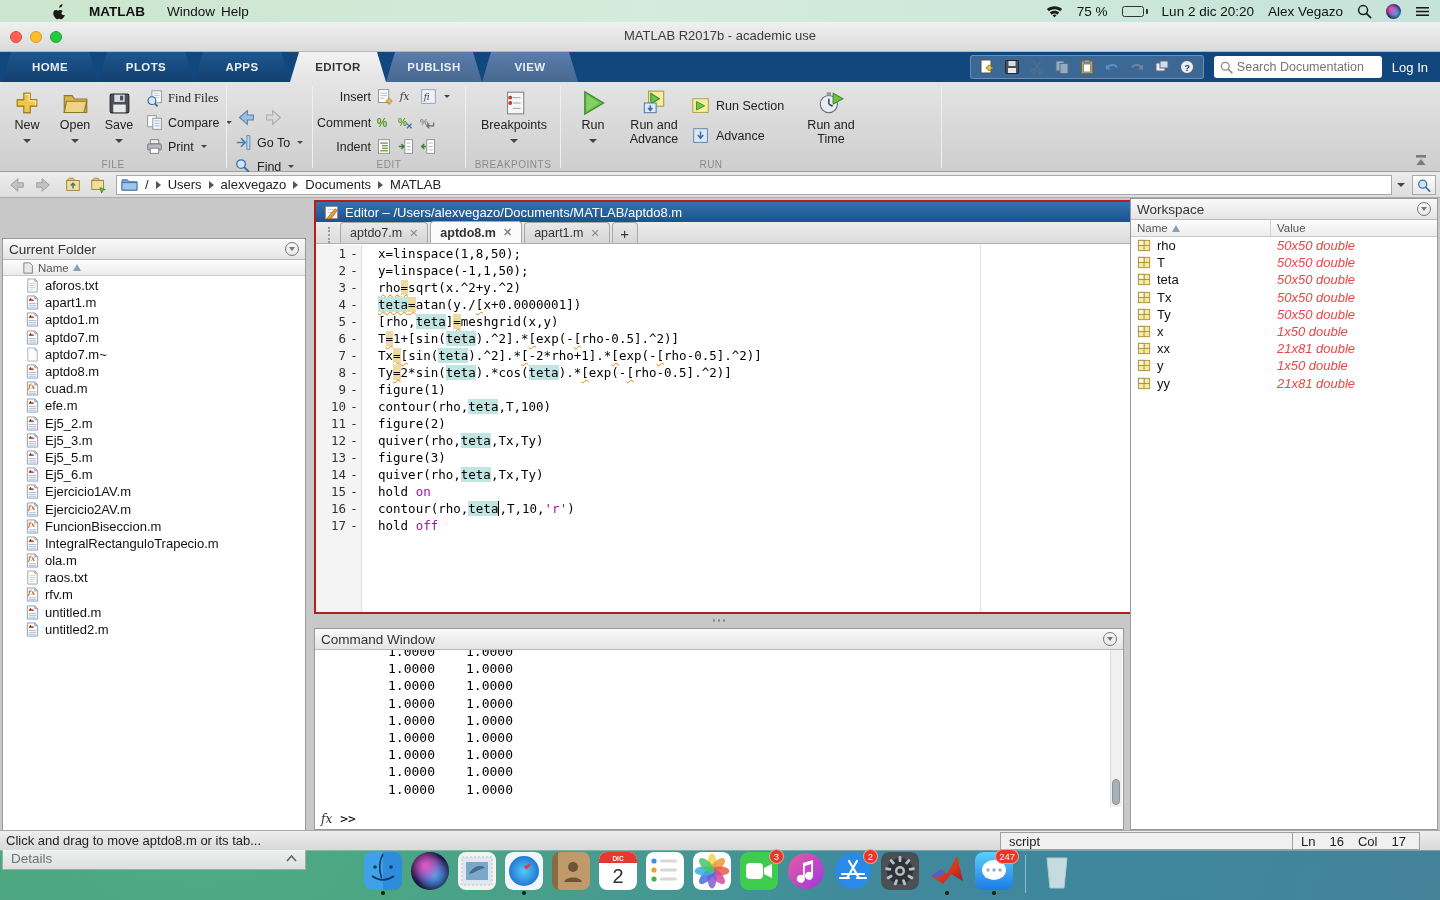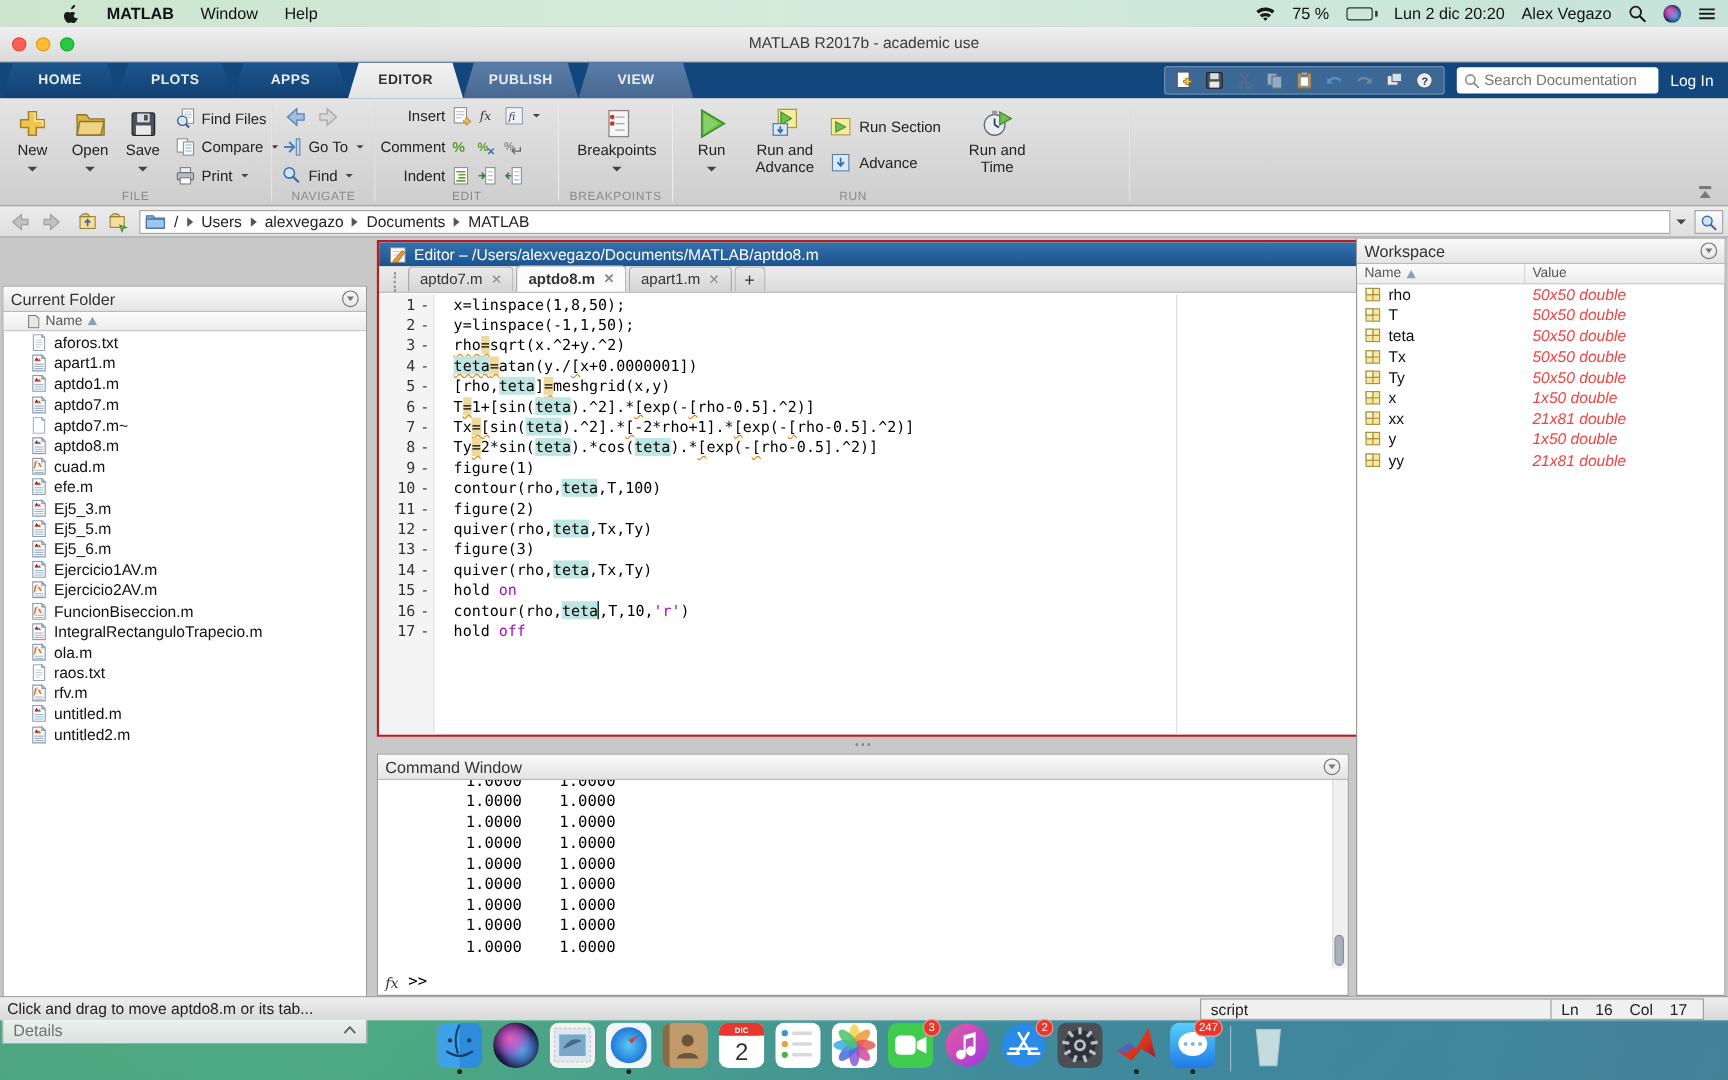--- a/index.html
+++ b/index.html
@@ -178,21 +178,21 @@
 <div class="screen">
 
   <div class="menubar">
     <div class="mb-left">
       <span class="mb-icon">
           <svg width="15" height="17" viewBox="0 0 17 19">
             <path fill="#1a1a1a" d="M12 1c.1 1.1-.3 2.1-1 2.9-.7.8-1.8 1.4-2.8 1.3-.1-1 .4-2 1-2.7C9.9 1.7 11 1.1 12 1zm2.6 12.5c-.4 1.1-1 2.1-1.7 3-.6.8-1.4 1.7-2.4 1.7-1 0-1.3-.6-2.4-.6-1.1 0-1.5.6-2.4.6-1 0-1.8-.9-2.5-1.8C1.7 14.4.8 11.3 2 9.3c.6-1 1.6-1.6 2.7-1.6 1 0 1.6.6 2.4.6.8 0 1.3-.6 2.4-.6 1 0 2 .5 2.7 1.4-2.4 1.3-2 4.8 2.4 4.4z"></path>
           </svg>
         </span>
       <span class="mb-app">MATLAB</span>
-      <span id="mb-menus" style="display:flex;gap:22px;">
+      <span id="mb-menus" style="display:flex;gap:6px;">
           <span>Window</span>
           <span>Help</span>
         </span>
     </div>
     <div class="mb-right">
       <span class="mb-icon">
           <svg width="17" height="13" viewBox="0 0 18 14">
             <path fill="#1a1a1a" d="M0.8 4.4C5.4.4 12.6.4 17.2 4.4L15.1 6.8C11.6 3.8 6.4 3.8 2.9 6.8zM3.9 8C6.8 5.6 11.2 5.6 14.1 8l-2.1 2.4c-1.7-1.5-4.3-1.5-6 0zM9 13.4L6.9 11c1.2-1 3-1 4.2 0z"></path>
           </svg>
         </span>
@@ -348,21 +348,21 @@
                 <svg viewBox="0 0 24 24">
                   <rect x="3" y="3" width="18" height="18" rx="1.5" fill="#4c4f55" stroke="#24262a"></rect>
                   <rect x="7" y="3.5" width="10" height="7" fill="#d6dde4"></rect>
                   <rect x="12.5" y="4.5" width="3" height="4.5" fill="#4c4f55"></rect>
                   <rect x="6" y="13" width="12" height="7.5" fill="#e9e9e9"></rect>
                 </svg>
               </span>
             </div>
           <div class="blab">Save</div><div class="caret"></div>
         </div>
-        <div class="smallrow" style="left:146px;top:8px;">
+        <div class="smallrow" style="left:146px;top:8px;font-family:Liberation Serif, serif;">
           <span class="sic">
               <svg viewBox="0 0 20 20">
                 <rect x="7" y="1" width="11" height="14" fill="#fff" stroke="#8a8a8a"></rect>
                 <g stroke="#aac4dd" stroke-width="1">
                   <line x1="9" y1="4" x2="16" y2="4"></line>
                   <line x1="9" y1="6.5" x2="16" y2="6.5"></line>
                   <line x1="9" y1="9" x2="16" y2="9"></line>
                 </g>
                 <circle cx="7" cy="12.5" r="4.6" fill="#d5e8f8" stroke="#3a5d88" stroke-width="1.3"></circle>
                 <line x1="10.4" y1="16" x2="13.6" y2="19.2" stroke="#3a5d88" stroke-width="2"></line>
@@ -393,21 +393,21 @@
                 <rect x="5" y="12" width="10" height="6" fill="#fff" stroke="#777"></rect>
               </svg>
             </span>
             <span>Print</span>
             <span class="mini-caret"></span>
         </div>
         <div class="sec-label">FILE</div>
       </div>
       <div class="tsep" style="left:226px;"></div>
 
-      <div class="tsec" style="left:227px;width:85px;">
+      <div class="tsec" style="left:227px;width:85px;margin-top:20px;">
         <div class="smallrow" style="left:10px;top:6px;gap:8px;">
           <span class="sic" style="width:19px;height:19px;">
               <svg viewBox="0 0 22 22">
                 <path d="M3 11l9-8v5h7v6h-7v5z" fill="#9fc0e2" stroke="#5580ad" stroke-width="1.2"></path>
               </svg>
             </span>
           <span class="sic" style="width:19px;height:19px;">
               <svg viewBox="0 0 22 22">
                 <path d="M19 11l-9-8v5H3v6h7v5z" fill="#d8d8d8" stroke="#a8a8a8" stroke-width="1.2"></path>
               </svg>
@@ -815,20 +815,36 @@
                   <path d="M10.5 1l3 3h-3z" fill="#dde6ee" stroke="#8a9ab0"></path>
                   <path d="M4 6.5l1.8-3.4 1.6 2 1-1 1.4 2.4z" fill="#d4502a"></path>
                   <path d="M4.2 5.8l1.6-2.6 1.2 1.5z" fill="#8a1f10"></path>
                   <g stroke="#9ab2cc" stroke-width=".9">
                     <line x1="4" y1="9" x2="12" y2="9"></line>
                     <line x1="4" y1="11" x2="12" y2="11"></line>
                     <line x1="4" y1="13" x2="12" y2="13"></line>
                   </g>
                 </svg>
               </span>
+     <span>Ej5_2.m</span>
+            </div>
+            <div class="frow">
+     <span class="fic">
+                <svg viewBox="0 0 16 16">
+                  <path d="M2.5 1h8l3 3v11h-11z" fill="#fff" stroke="#8a9ab0"></path>
+                  <path d="M10.5 1l3 3h-3z" fill="#dde6ee" stroke="#8a9ab0"></path>
+                  <path d="M4 6.5l1.8-3.4 1.6 2 1-1 1.4 2.4z" fill="#d4502a"></path>
+                  <path d="M4.2 5.8l1.6-2.6 1.2 1.5z" fill="#8a1f10"></path>
+                  <g stroke="#9ab2cc" stroke-width=".9">
+                    <line x1="4" y1="9" x2="12" y2="9"></line>
+                    <line x1="4" y1="11" x2="12" y2="11"></line>
+                    <line x1="4" y1="13" x2="12" y2="13"></line>
+                  </g>
+                </svg>
+              </span>
      <span>Ej5_3.m</span>
             </div>
             <div class="frow">
      <span class="fic">
                 <svg viewBox="0 0 16 16">
                   <path d="M2.5 1h8l3 3v11h-11z" fill="#fff" stroke="#8a9ab0"></path>
                   <path d="M10.5 1l3 3h-3z" fill="#dde6ee" stroke="#8a9ab0"></path>
                   <path d="M4 6.5l1.8-3.4 1.6 2 1-1 1.4 2.4z" fill="#d4502a"></path>
                   <path d="M4.2 5.8l1.6-2.6 1.2 1.5z" fill="#8a1f10"></path>
                   <g stroke="#9ab2cc" stroke-width=".9">

